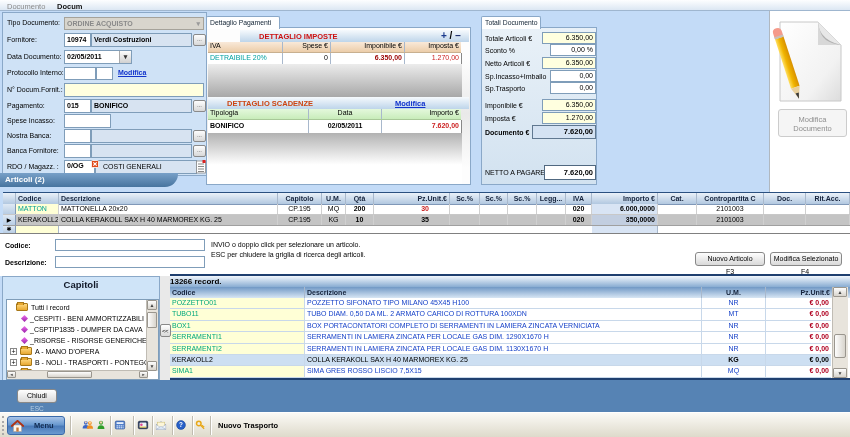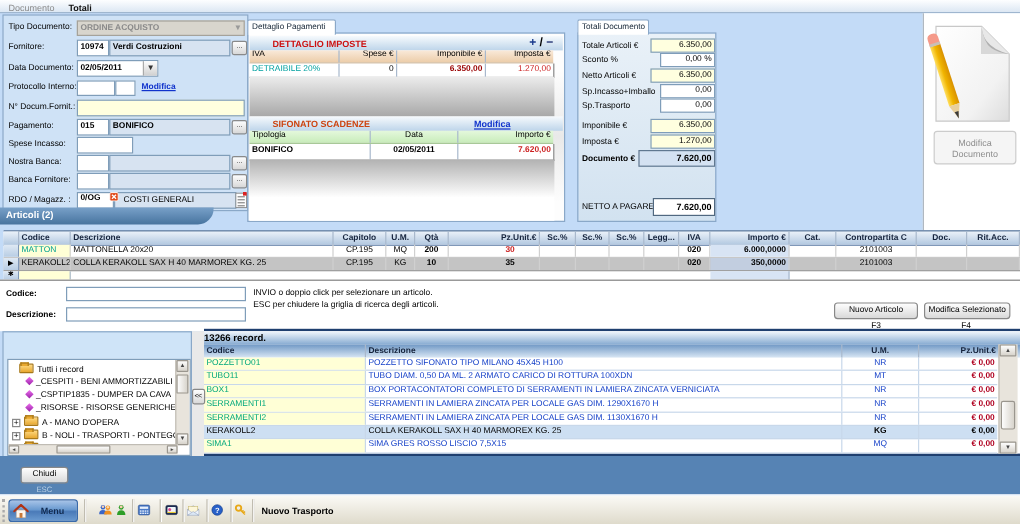--- a/index.html
+++ b/index.html
@@ -10,21 +10,21 @@
 .yel{background:#ffffdf;}
 .dots{position:absolute;width:13px;height:12px;background:linear-gradient(#fdfdfd,#d8d8d8);border:1px solid #8a8a8a;border-radius:2px;font-size:6px;text-align:center;line-height:8px;box-sizing:border-box;color:#333;}
 .hdrbar{position:absolute;left:1px;right:1px;height:12px;background:linear-gradient(#f6fafd,#bed5ea);}
 .link{color:#1133cc;text-decoration:underline;font-weight:bold;}
 .gcell{position:absolute;top:0;bottom:0;box-sizing:border-box;border-right:1px solid #a8b8cc;font-size:7px;overflow:hidden;white-space:nowrap;}
 </style></head>
 <body>
 
 <div class="a" style="left:0;top:0;width:850px;height:11px;background:linear-gradient(#fdfeff,#dce7f3);border-bottom:1px solid #9fb6cf;box-sizing:border-box;">
   <span class="a" style="left:7px;top:2px;color:#8a8a8a;font-size:7.5px;">Documento</span>
-  <span class="a" style="left:57px;top:2px;color:#111;font-size:7.5px;font-weight:bold;">Totali</span>
+  <span class="a" style="left:57px;top:2px;color:#111;font-size:7.5px;font-weight:bold;">Docum</span>
 </div>
 
 <div class="a" style="left:2px;top:12px;width:205px;height:164px;background:#cfe2f6;border:1px solid #8aa8c8;box-sizing:border-box;">
   <span class="lbl" style="left:4px;top:6px;">Tipo Documento:</span>
   <div class="fld" style="left:61px;top:4px;width:140px;height:13px;background:#d8d5cd;border-color:#a5a29a;color:#8a8a8a;font-weight:bold;line-height:12px;">ORDINE ACQUISTO<span style="position:absolute;right:3px;top:0;color:#9a9a9a;">▾</span></div>
   <span class="lbl" style="left:4px;top:23px;">Fornitore:</span>
   <div class="fld fldb" style="left:61px;top:20px;width:27px;height:14px;line-height:12px;">10974</div>
   <div class="fld fldb blu" style="left:88px;top:20px;width:101px;height:14px;line-height:12px;">Verdi Costruzioni</div>
   <div class="dots" style="left:190px;top:21px;">...</div>
   <span class="lbl" style="left:4px;top:40px;">Data Documento:</span>
@@ -58,40 +58,40 @@
   <div class="fld" style="left:92px;top:147px;width:102px;height:14px;background:#d7e3f1;line-height:12px;padding-left:7px;">COSTI GENERALI</div>
   <svg class="a" style="left:193px;top:147px;" width="10" height="14" viewBox="0 0 10 14">
       <rect x="0.5" y="1" width="9" height="12" fill="#fdfdfd" stroke="#8a8a8a" stroke-width="0.8"></rect>
       <path d="M2 4 H8 M2 6.5 H8 M2 9 H8 M2 11.5 H8" stroke="#555" stroke-width="0.7"></path>
       <rect x="6.5" y="0" width="3" height="3" fill="#dd2222"></rect>
     </svg>
 </div>
 
 <div class="a" style="left:206px;top:16px;width:66px;height:12px;background:#fff;border:1px solid #8aa8c8;border-bottom:none;border-radius:2px 2px 0 0;color:#123;font-size:6.8px;line-height:12px;padding:0 3px;z-index:3;">Dettaglio Pagamenti</div>
 <div class="a" style="left:206px;top:27px;width:265px;height:158px;background:linear-gradient(180deg,#fdfdfd 20%,#e9e9e9 55%,#fdfdfd 90%);border:1px solid #8aa8c8;box-sizing:border-box;z-index:2;">
-  <div class="hdrbar" style="top:2px;">
+  <div class="hdrbar" style="top:2px;margin-left:32px;">
     <span class="a" style="left:19px;top:2px;color:#cc1111;font-weight:bold;font-size:7.5px;">DETTAGLIO IMPOSTE</span>
     <span class="a" style="right:8px;top:0px;font-size:10px;font-weight:bold;color:#1a3a8c;">+ <span style="color:#000;">/</span> <span style="color:#1a2a6c;">−</span></span>
   </div>
 
   <div class="a" style="left:1px;top:14px;width:253px;height:10px;background:linear-gradient(#f9e9d9,#eccda9);border-bottom:1px solid #c8b090;">
     <div class="gcell" style="left:0;width:75px;padding-left:2px;">IVA</div>
     <div class="gcell" style="left:75px;width:48px;text-align:right;padding-right:2px;">Spese €</div>
     <div class="gcell" style="left:123px;width:74px;text-align:right;padding-right:2px;">Imponibile €</div>
     <div class="gcell" style="left:197px;width:56px;text-align:right;padding-right:2px;border-right:none;">Imposta €</div>
   </div>
   <div class="a" style="left:1px;top:25px;width:253px;height:11px;background:#fff;border-bottom:1px solid #aaa;border-right:1px solid #888;">
     <div class="gcell" style="left:0;width:75px;padding-left:2px;color:#00a0a0;line-height:10px;">DETRAIBILE 20%</div>
     <div class="gcell" style="left:75px;width:48px;text-align:right;padding-right:2px;line-height:10px;">0</div>
     <div class="gcell" style="left:123px;width:74px;text-align:right;padding-right:2px;color:#990000;font-weight:bold;line-height:10px;">6.350,00</div>
     <div class="gcell" style="left:197px;width:56px;text-align:right;padding-right:2px;color:#cc2222;line-height:10px;border-right:none;">1.270,00</div>
   </div>
   <div class="a" style="left:1px;top:36px;width:254px;height:33px;background:linear-gradient(#ececec,#a8a8a8);"></div>
   <div class="hdrbar" style="top:69px;">
-    <span class="a" style="left:19px;top:2px;color:#cc4411;font-weight:bold;font-size:7.5px;">SIFONATO SCADENZE</span>
+    <span class="a" style="left:19px;top:2px;color:#cc4411;font-weight:bold;font-size:7.5px;">DETTAGLIO SCADENZE</span>
     <span class="a link" style="left:187px;top:2px;font-size:7.5px;">Modifica</span>
   </div>
 
   <div class="a" style="left:1px;top:81px;width:253px;height:10px;background:linear-gradient(#e4f8dc,#c8ecba);border-bottom:1px solid #a8c898;">
     <div class="gcell" style="left:0;width:101px;padding-left:2px;">Tipologia</div>
     <div class="gcell" style="left:101px;width:73px;text-align:center;">Data</div>
     <div class="gcell" style="left:174px;width:79px;text-align:right;padding-right:2px;border-right:none;">Importo €</div>
   </div>
   <div class="a" style="left:1px;top:92px;width:253px;height:13px;background:#fff;border-bottom:1px solid #888;border-right:1px solid #888;">
     <div class="gcell" style="left:0;width:101px;padding-left:2px;font-weight:bold;line-height:12px;">BONIFICO</div>
@@ -232,20 +232,21 @@
   <div class="fld" style="left:55px;top:22px;width:150px;height:12px;"></div>
   <span class="lbl" style="left:211px;top:7px;">INVIO o doppio click per selezionare un articolo.</span>
   <span class="lbl" style="left:211px;top:17px;">ESC per chiudere la griglia di ricerca degli articoli.</span>
   <div class="a btn" style="left:695px;top:18px;width:70px;height:14px;">Nuovo Articolo</div>
   <div class="a btn" style="left:770px;top:18px;width:72px;height:14px;">Modifica Selezionato</div>
   <span class="lbl" style="left:726px;top:34px;">F3</span>
   <span class="lbl" style="left:801px;top:34px;">F4</span>
 </div>
 
 <div class="a" style="left:2px;top:276px;width:158px;height:105px;background:#cfe4f8;border:1px solid #8aa8c8;box-sizing:border-box;">
+  <div class="a" style="left:0;top:2px;width:156px;text-align:center;font-weight:bold;font-size:9.5px;color:#101828;">Capitoli</div>
   <div class="a" style="left:3px;top:22px;width:153px;height:81px;background:#fff;border:1px solid #7f9db9;box-sizing:border-box;overflow:hidden;">
     <div class="ti" style="top:3px;left:9px;"><span class="fold"></span><span style="margin-left:3px;">Tutti i record</span></div>
     <div class="ti" style="top:14px;left:15px;"><span class="diam"></span><span style="margin-left:3px;">_CESPITI - BENI AMMORTIZZABILI</span></div>
     <div class="ti" style="top:25px;left:15px;"><span class="diam"></span><span style="margin-left:3px;">_CSPTIP1835 - DUMPER DA CAVA</span></div>
     <div class="ti" style="top:36px;left:15px;"><span class="diam"></span><span style="margin-left:3px;">_RISORSE - RISORSE GENERICHE</span></div>
     <div class="ti" style="top:47px;left:3px;"><span class="plus">+</span><span class="foldc"></span><span style="margin-left:3px;">A - MANO D'OPERA</span></div>
     <div class="ti" style="top:58px;left:3px;"><span class="plus">+</span><span class="foldc"></span><span style="margin-left:3px;">B - NOLI - TRASPORTI - PONTEGGI</span></div>
     <div class="ti" style="top:69px;left:3px;"><span class="plus">+</span><span class="foldc"></span><span style="margin-left:3px;">C - MATERIALI</span></div>
 
     <div class="a" style="right:0;top:0;width:11px;height:71px;background:#e8e4dc;border-left:1px solid #c0bcb4;">

